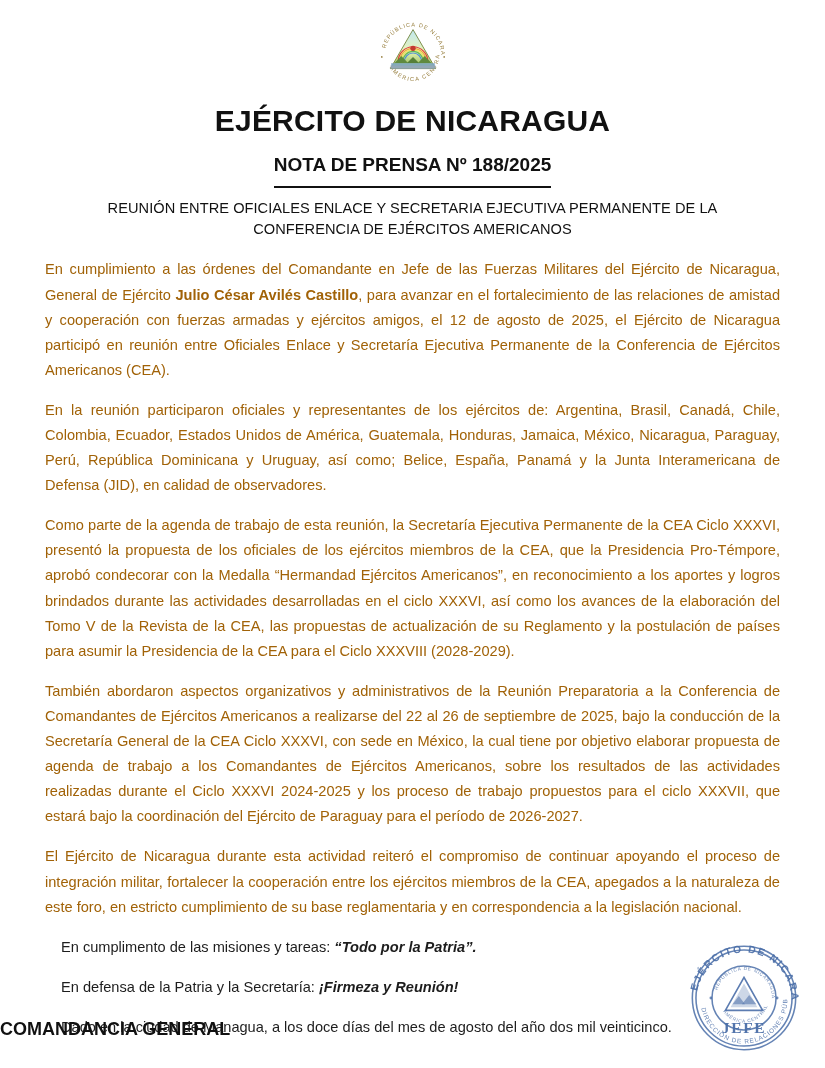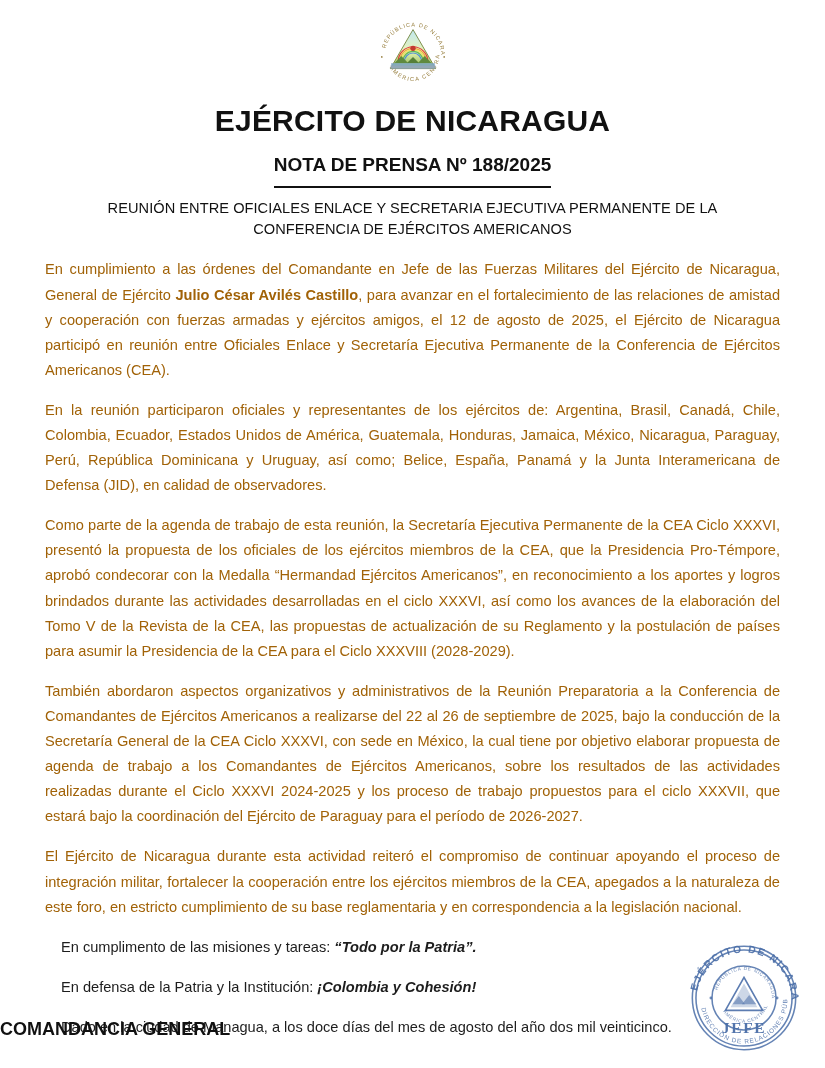--- a/index.html
+++ b/index.html
@@ -174,21 +174,21 @@
     <p class="para">En la reunión participaron oficiales y representantes de los ejércitos de: Argentina, Brasil, Canadá, Chile, Colombia, Ecuador, Estados Unidos de América, Guatemala, Honduras, Jamaica, México, Nicaragua, Paraguay, Perú, República Dominicana y Uruguay, así como; Belice, España, Panamá y la Junta Interamericana de Defensa (JID), en calidad de observadores.</p>
 
     <p class="para">Como parte de la agenda de trabajo de esta reunión, la Secretaría Ejecutiva Permanente de la CEA Ciclo XXXVI, presentó la propuesta  de los oficiales de los ejércitos miembros de la CEA, que la Presidencia Pro-Témpore,  aprobó condecorar con la Medalla “Hermandad Ejércitos Americanos”, en reconocimiento a los aportes y logros brindados durante las actividades desarrolladas en el ciclo XXXVI, así como los avances de la elaboración del Tomo V de la Revista de la CEA, las propuestas de actualización de su Reglamento y la postulación de países para asumir la Presidencia de la CEA para el Ciclo XXXVIII (2028-2029).</p>
 
     <p class="para">También abordaron aspectos organizativos y administrativos de la Reunión Preparatoria a la Conferencia de Comandantes de Ejércitos Americanos a realizarse del 22 al 26 de septiembre de 2025, bajo la conducción de la Secretaría General de la CEA Ciclo XXXVI, con sede en México, la cual tiene por objetivo elaborar propuesta de agenda de trabajo a los Comandantes de Ejércitos Americanos, sobre los resultados de las actividades realizadas durante el Ciclo XXXVI 2024-2025 y los proceso de trabajo propuestos para el ciclo XXXVII, que estará bajo la coordinación del Ejército de Paraguay para el período de 2026-2027.</p>
 
     <p class="para">El Ejército de Nicaragua durante esta actividad reiteró el compromiso de continuar apoyando el proceso de integración militar, fortalecer la cooperación entre los ejércitos miembros de la CEA, apegados a la naturaleza de este foro, en estricto cumplimiento de su base reglamentaria y en correspondencia a la legislación nacional.</p>
 
     <p class="closing"><span>En cumplimento de las misiones y tareas: </span><span class="bi">“Todo por la Patria”.</span></p>
 
-    <p class="closing"><span>En defensa de la Patria y la Institución: </span><span class="bi">¡Colombia y Cohesión!</span></p>
+    <p class="closing"><span>En defensa de la Patria y la Secretaría: </span><span class="bi">¡Firmeza y Reunión!</span></p>
 
     <p class="closing">Dado en la ciudad de Managua, a los doce días del mes de agosto del año dos mil veinticinco.</p>
   </div>
 
   <div class="footer">
     <div>COMANDANCIA GENERAL</div>
   </div>
 
   <svg class="seal" viewBox="0 0 120 120">
     <defs>

